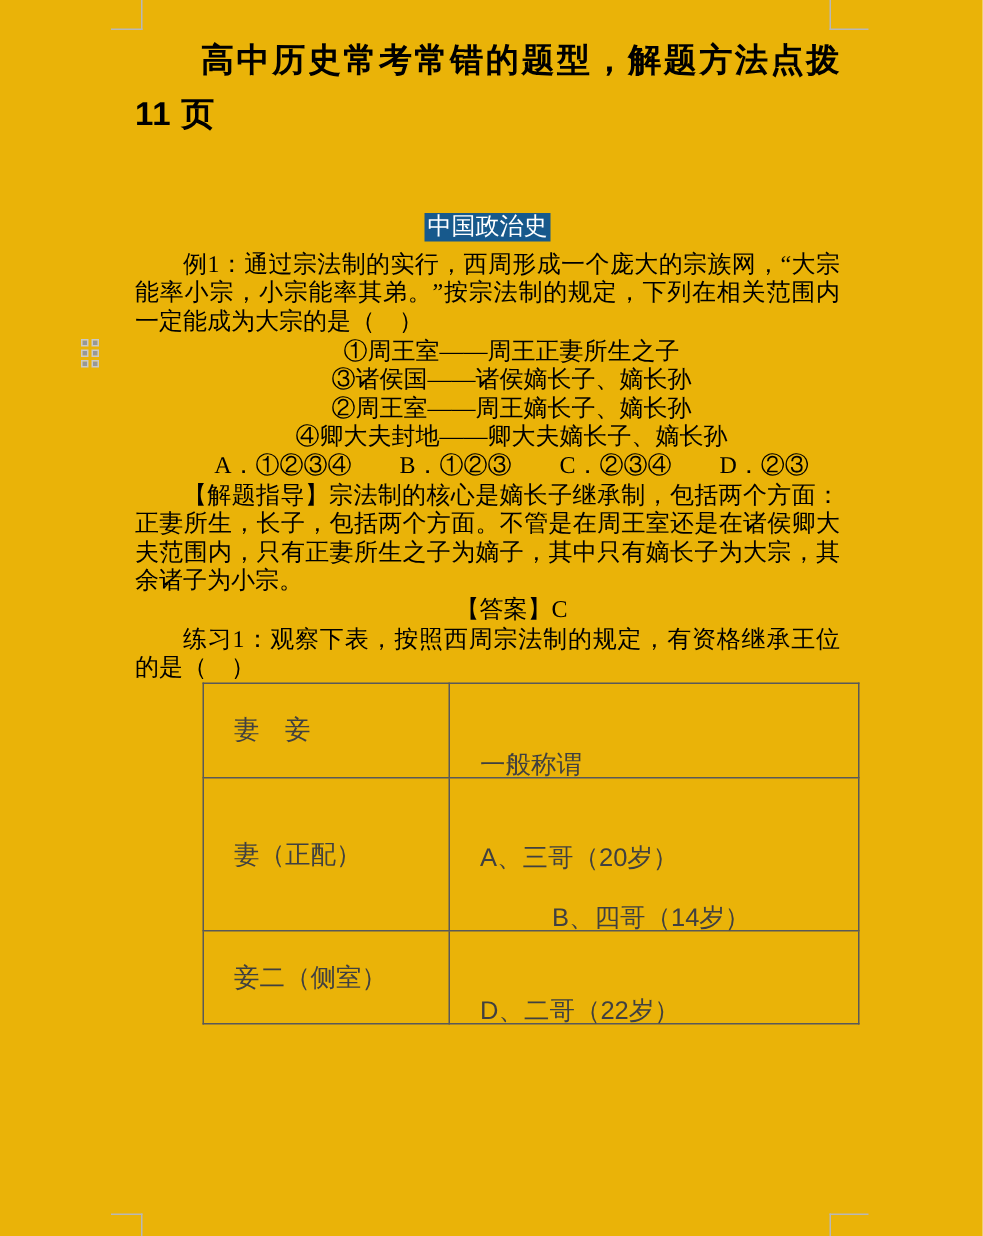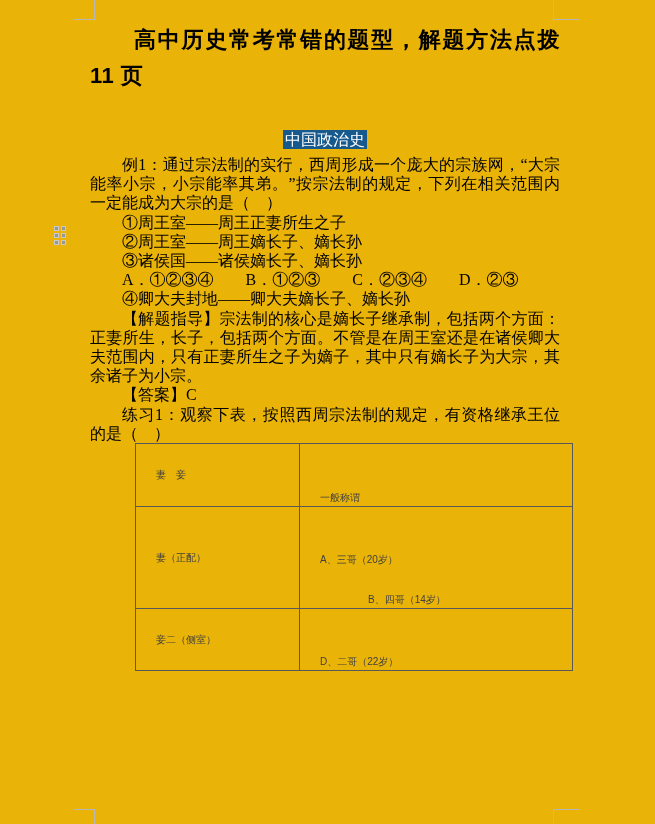--- a/index.html
+++ b/index.html
@@ -26,33 +26,33 @@
   }
   .anchor-dots i { background:#979797; outline:1px solid #c9c9c9; }
   
   .content { position:absolute; left:90px; top:22px; width:470px; }
   .doc-title {
     font-family:"Liberation Sans", sans-serif;
     font-weight:700; font-size:22px; line-height:36px;
     text-indent:44px; letter-spacing:0.5px;
     text-align:justify;
   }
-  .section-heading { margin-top:36px; height:20px; line-height:20px; text-align:center; font-size:16px; }
+  .section-heading { margin-top:48px; height:20px; line-height:20px; text-align:center; font-size:16px; }
   .section-heading .hl { background:#17598c; color:#ffffff; padding:1px 2px; }
   .body-block { margin-top:5px; font-size:16px; line-height:19.2px; text-align:justify; }
   .body-block p { margin:0; }
   .ti { text-indent:32px; }          
-  .pl { padding-left:32px; text-align:left; }  
+  .pl { padding-left:32px; text-align:center; }  
   b { font-weight:400; }
   
   table.ex-table {
     border-collapse:collapse; table-layout:fixed;
     margin:0 0 8px 45px; width:438px;
     font-family:"Liberation Sans", sans-serif;
-    font-size:10px; color:#404040;
+    font-size:17px; color:#404040;
   }
   table.ex-table td {
     border:1px solid #595959; vertical-align:middle;
     padding:0 6px 0 20px; text-align:left;
   }
   tr.r1 { height:63px; } tr.r2 { height:98px; } tr.r3 { height:60px; } tr.r4 { height:61px; }
   .cell-line { line-height:16px;margin-top:45px; }
   .cell-line + .cell-line { margin-top:24px;margin-left:48px; }
 </style>
 </head>
@@ -80,25 +80,25 @@
 
     <div class="section-heading">
       <span class="hl">中国政治史</span>
     </div>
 
     <div class="body-block">
 
       <p class="ti"><b>例1：</b><span>通过宗法制的实行，西周形成一个庞大的宗族网，“大宗能率小宗，小宗能率其弟。”按宗法制的规定，下列在相关范围内一定能成为大宗的是（　）</span></p>
 
       <p class="pl">①周王室——周王正妻所生之子</p>
+      <p class="pl">③诸侯国——诸侯嫡长子、嫡长孙</p>
       <p class="pl">②周王室——周王嫡长子、嫡长孙</p>
-      <p class="pl">③诸侯国——诸侯嫡长子、嫡长孙</p>
+      <p class="pl">④卿大夫封地——卿大夫嫡长子、嫡长孙</p>
+
       <p class="pl">A．①②③④　　B．①②③　　C．②③④　　D．②③</p>
-
-      <p class="pl">④卿大夫封地——卿大夫嫡长子、嫡长孙</p>
 
       <p class="ti"><b>【解题指导】</b><span>宗法制的核心是嫡长子继承制，包括两个方面：正妻所生，长子，包括两个方面。不管是在周王室还是在诸侯卿大夫范围内，只有正妻所生之子为嫡子，其中只有嫡长子为大宗，其余诸子为小宗。</span></p>
 
       <p class="pl"><b>【答案】C</b></p>
 
       <p class="ti"><b>练习1：</b><span>观察下表，按照西周宗法制的规定，有资格继承王位的是（　）</span></p>
 
       <table class="ex-table">
         <tbody>
             <tr class="r1">

